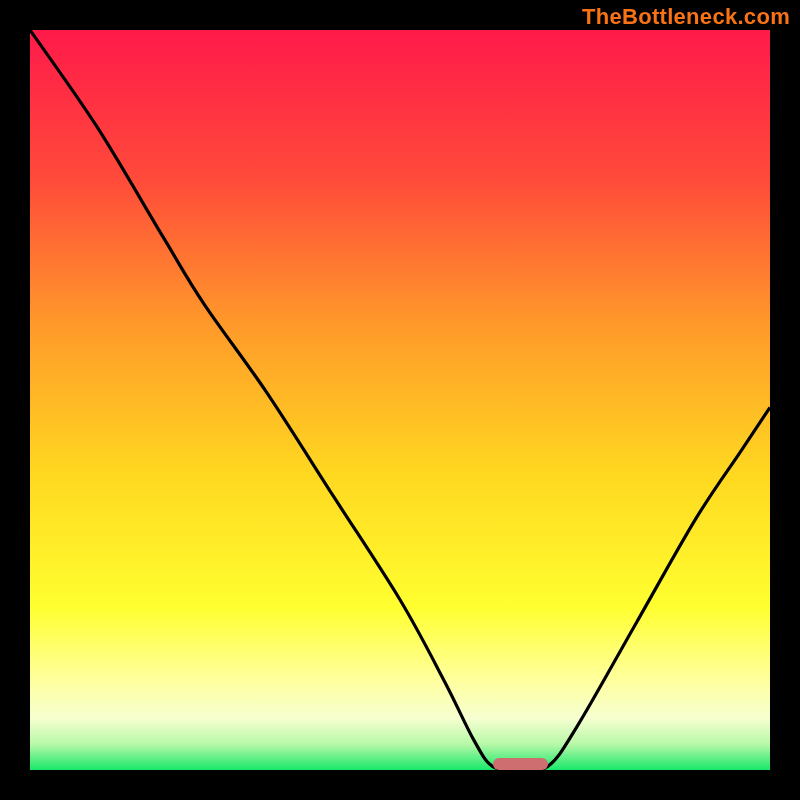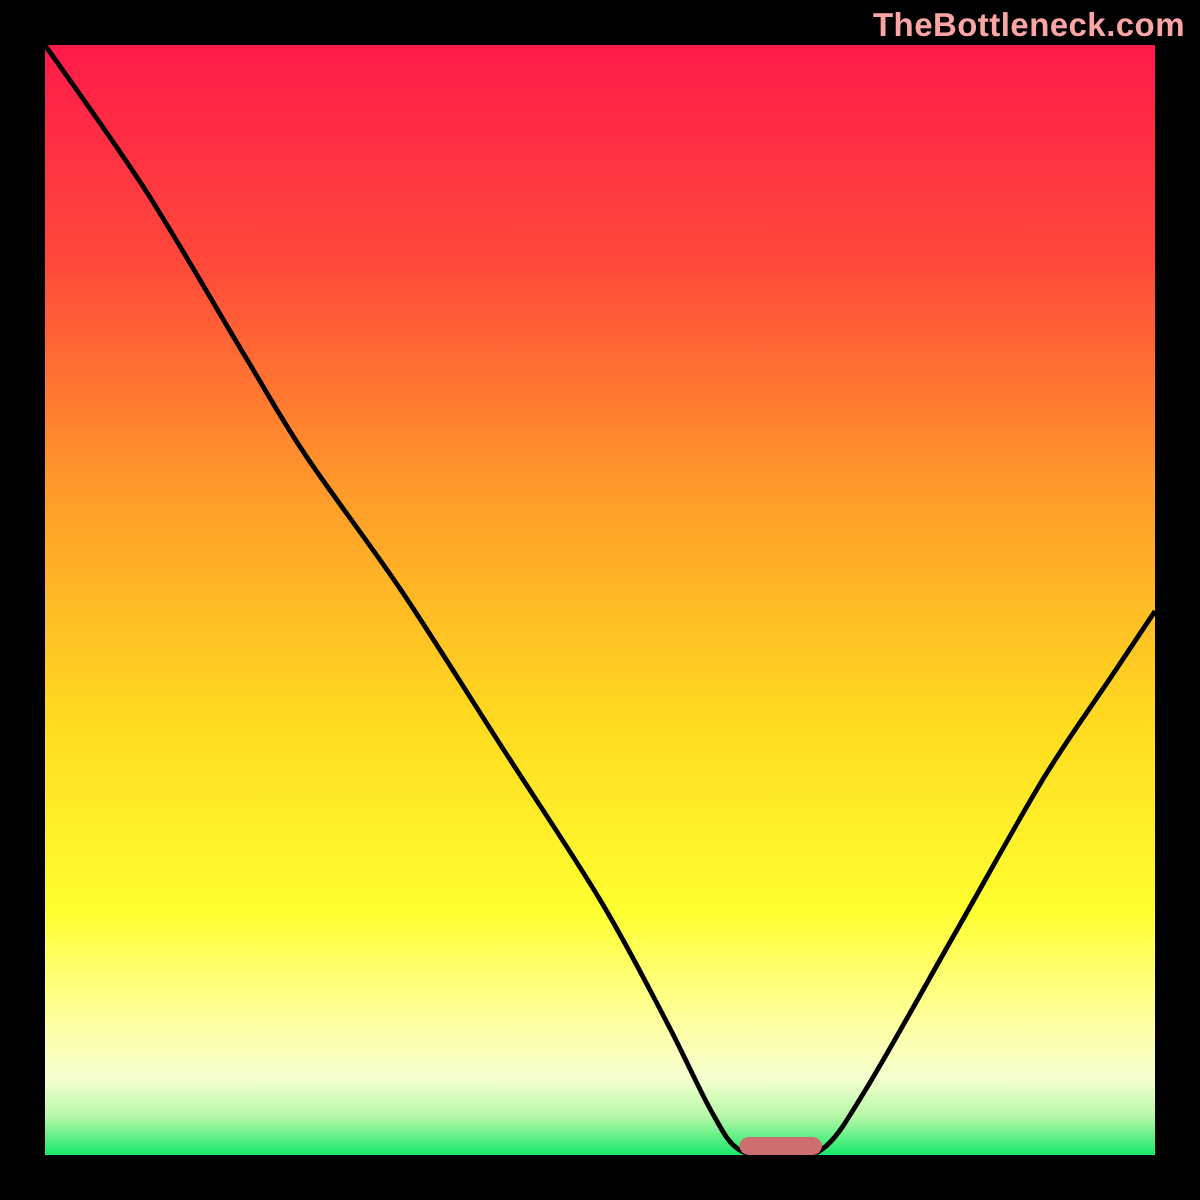--- a/index.html
+++ b/index.html
@@ -14,21 +14,21 @@
   .frame {
     position: relative;
     width: 800px;
     height: 800px;
     background: #000;
   }
   .watermark {
     position: absolute;
     top: 4px;
     right: 10px;
-    color: #fca5a5;
+    color: #f97316;
     font-size: 22px;
     font-weight: 600;
     letter-spacing: 0.3px;
     z-index: 50;
   }
   .plot-area {
     position: absolute;
     left: 30px;
     top: 30px;
     width: 740px;

